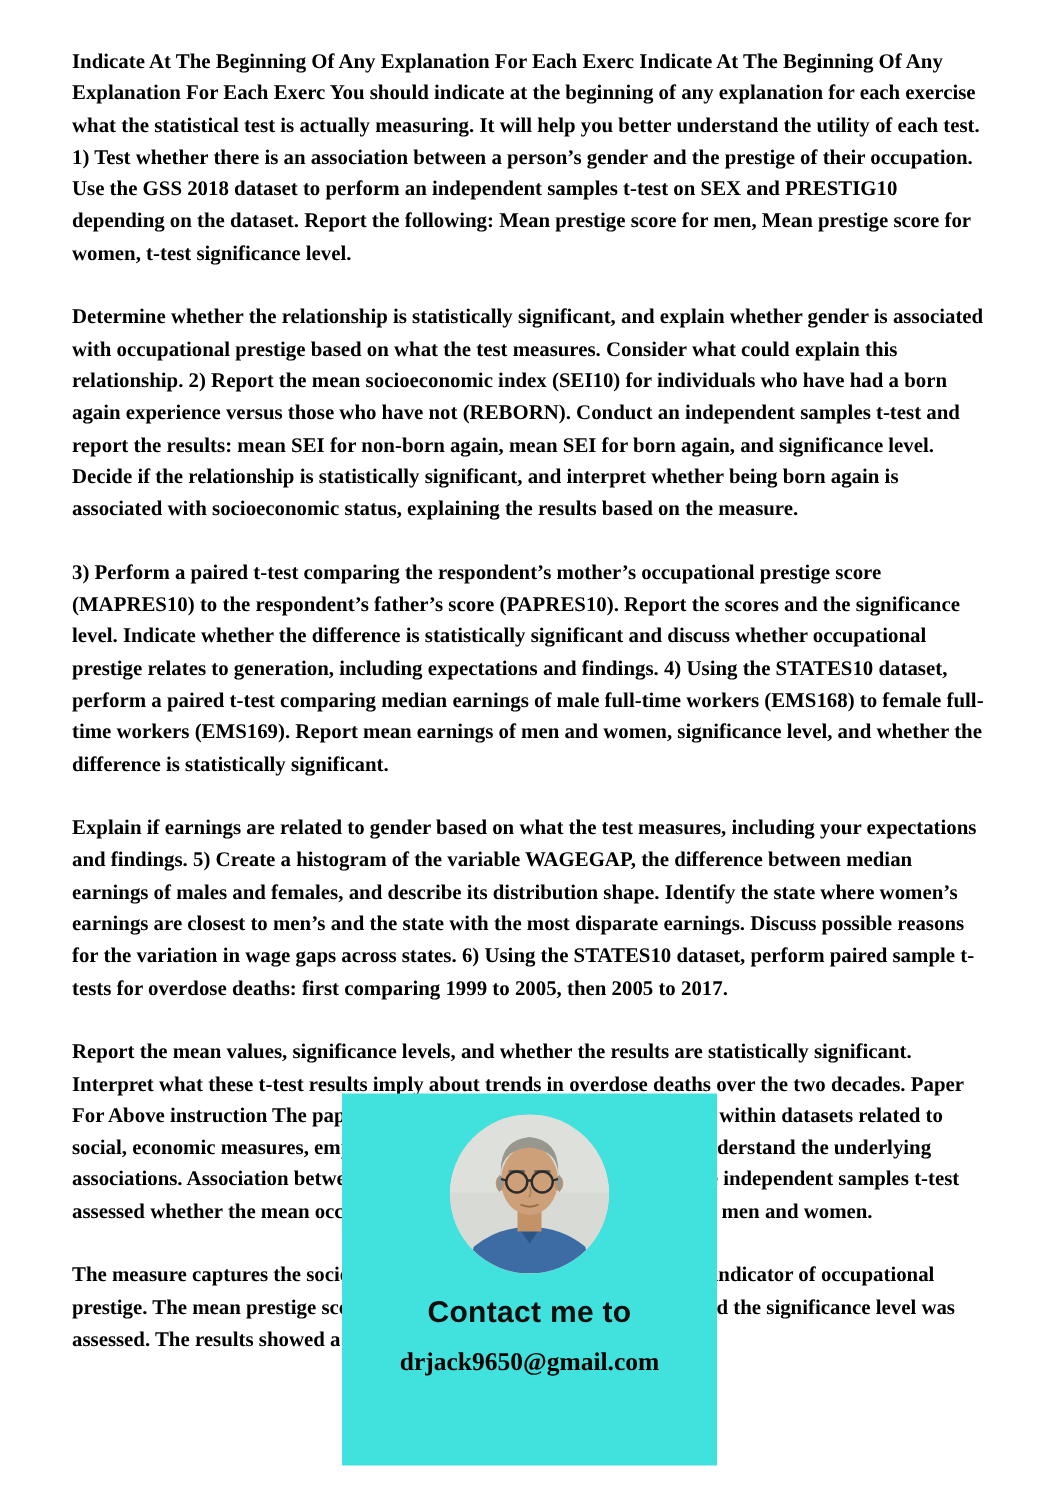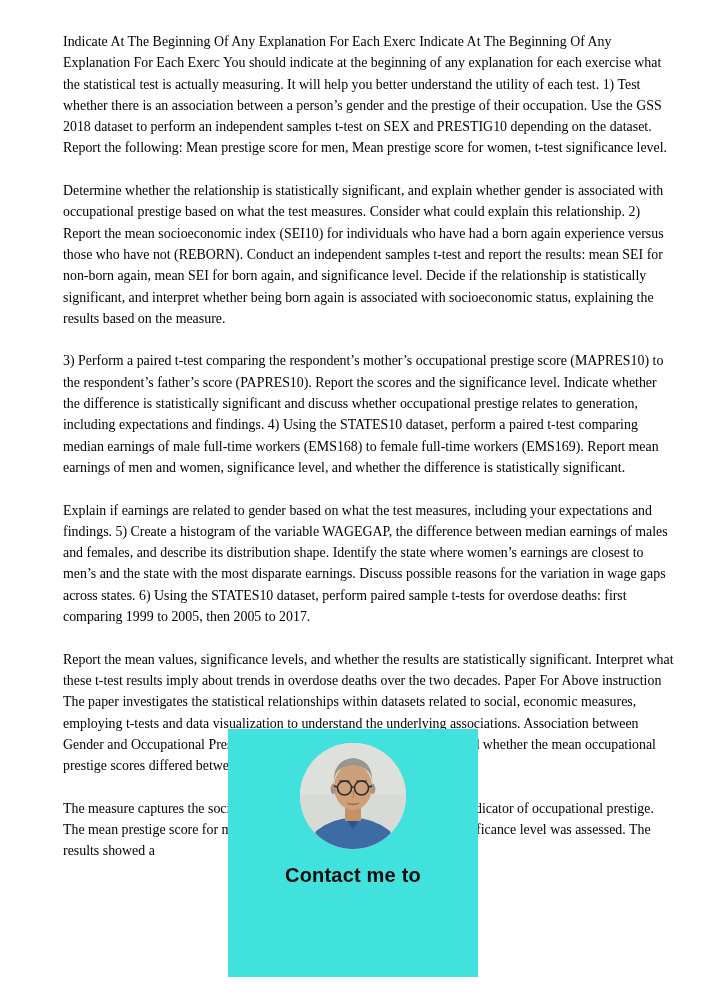--- a/index.html
+++ b/index.html
@@ -9,23 +9,24 @@
     height: 1000px;
     background: #ffffff;
     overflow: hidden;
     font-family: "Liberation Serif", serif;
     font-size: 13.9px;
     line-height: 21.3px;
     color: #000000;
   }
   .text-block {
     position: absolute;
-    left: 63px;
+    left: 48px;
     top: 31px;
     width: 614px;
+    font-weight: bold;
   }
   .text-block p {
     margin: 0 0 21.3px 0;
     text-align: left;
   }
   .contact-card {
     position: absolute;
     left: 228px;
     top: 729px;
     width: 250px;
@@ -105,15 +106,16 @@
         <line x1="37.5" y1="44" x2="34" y2="43" stroke="#2b2b2b" stroke-width="1.4"></line>
         <line x1="68.5" y1="44" x2="72" y2="43" stroke="#2b2b2b" stroke-width="1.4"></line>
 
         <path d="M53,48 Q55,53 52.5,55" fill="none" stroke="#b08457" stroke-width="1.2"></path>
         <path d="M47,60 Q53,63 59,60" fill="none" stroke="#9a6a4a" stroke-width="1.3"></path>
       </svg>
     </div>
     <div class="contact-heading">
       <div>Contact me to</div>
     </div>
+    <div class="contact-email">drjack9650@gmail.com</div>
   </div>
 
 </div>
 
 </body></html>

